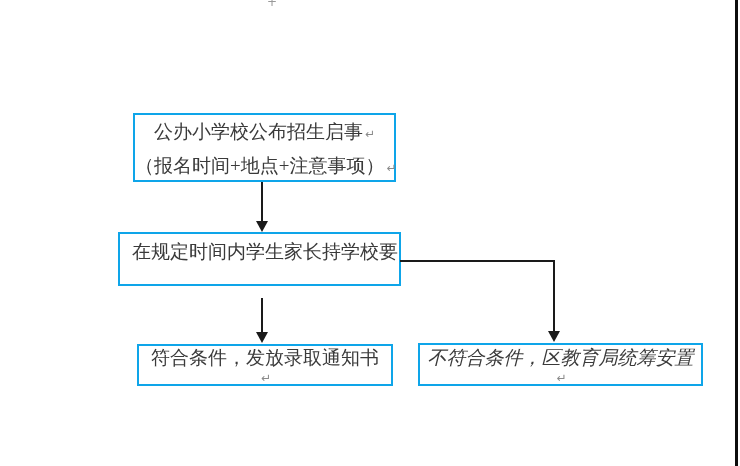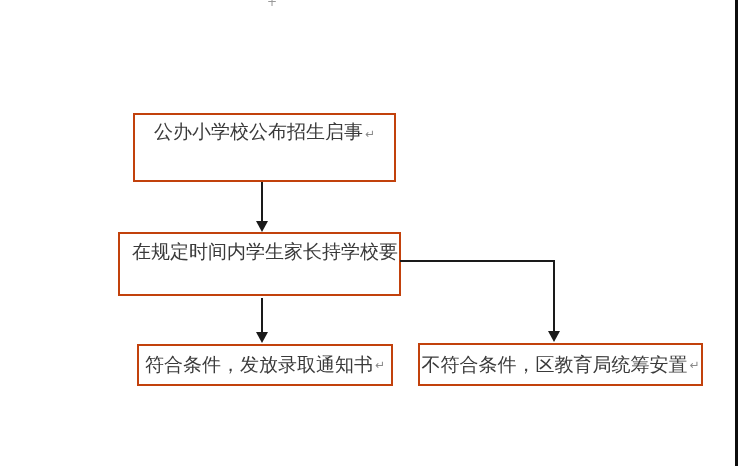--- a/index.html
+++ b/index.html
@@ -14,30 +14,30 @@
   }
   .pmark{
     font-size:12px;color:#8a8a8a;margin-left:2px;font-weight:normal;
     font-family:"DejaVu Sans",sans-serif;vertical-align:baseline;
   }
   .top-mark{
     position:absolute;left:267px;top:-5px;font-size:12px;color:#999999;
     font-family:"DejaVu Sans",sans-serif;
   }
   .node{
-    position:absolute;border:2px solid #c2410c;background:#ffffff;
+    position:absolute;border:2px solid #0ea5e9;background:#ffffff;
     color:#3a3a3a;font-size:19px;box-sizing:border-box;
   }
   .node-announce{left:133px;top:113px;width:263px;height:69px;text-align:center;padding-top:1px;}
   .node-announce .line{line-height:32px;white-space:nowrap;}
-  .node-register{left:118px;top:232px;width:283px;height:64px;text-align:left;padding:3px 6px 0 12px;}
+  .node-register{left:118px;top:232px;width:283px;height:54px;text-align:left;padding:3px 6px 0 12px;}
   .node-register .line{line-height:29px;white-space:nowrap;}
-  .node-result{display:flex;align-items:center;justify-content:center;white-space:nowrap;}
+  .node-result{display:flex;align-items:center;justify-content:center;white-space:nowrap;flex-direction:column;}
   .node-qualified{left:137px;top:344px;width:256px;height:42px;}
-  .node-unqualified{left:418px;top:343px;width:285px;height:43px;}
+  .node-unqualified{left:418px;top:343px;width:285px;height:43px;font-style:italic;}
   .vline,.hline{position:absolute;background:#1a1a1a;}
   .arrowhead{
     position:absolute;width:0;height:0;
     border-left:6px solid transparent;border-right:6px solid transparent;
     border-top:11px solid #1a1a1a;
   }
   .line-a1{left:261px;top:182px;width:2px;height:40px;}
   .head-a1{left:256px;top:221px;}
   .line-a2{left:261px;top:298px;width:2px;height:34px;}
   .head-a2{left:256px;top:332px;}
@@ -49,20 +49,21 @@
 </head>
 <body>
 
 <div class="canvas">
 
   <span class="top-mark">+</span>
 
 
   <div class="node node-announce">
     <div class="line"><span>公办小学校公布招生启事</span><span class="pmark">↵</span></div>
+    <div class="line"><span>（报名时间+地点+注意事项）</span><span class="pmark">↵</span></div>
   </div>
 
   <div class="vline line-a1"></div>
   <div class="arrowhead head-a1"></div>
 
   <div class="node node-register">
     <div class="line"><span>在规定时间内学生家长持学校要</span></div>
   </div>
 
   <div class="vline line-a2"></div>

